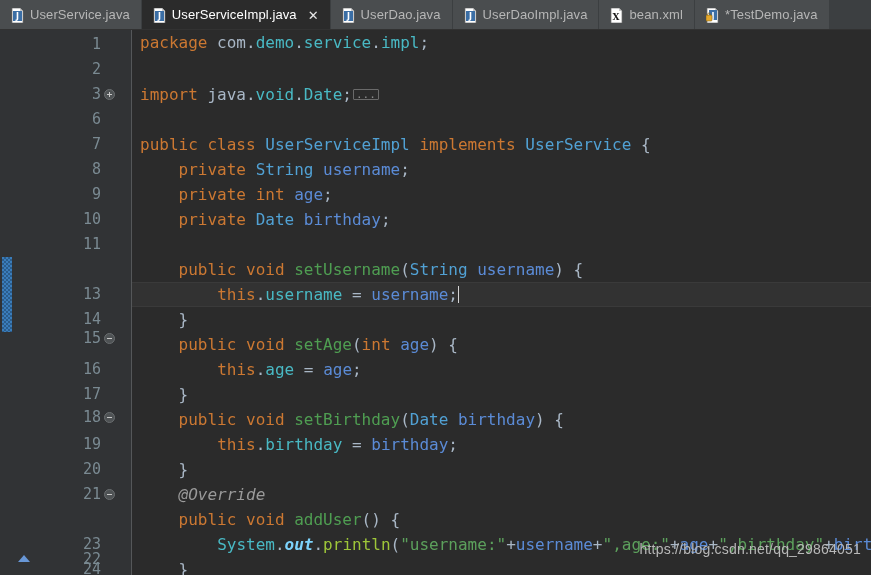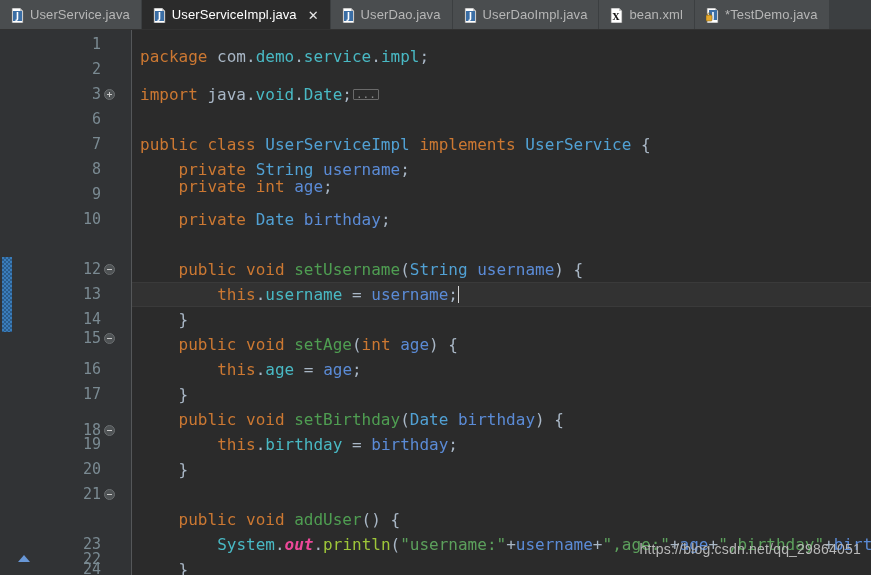--- a/index.html
+++ b/index.html
@@ -103,21 +103,21 @@
   }
   
   .kw{color:#cc7832;}
   .typ{color:#51a1d4;}
   .meth{color:#4f9e52;}
   .methcall{color:#9ec639;}
   .param{color:#5b8bd6;}
   .field{color:#49b9c4;}
   .str{color:#5ca05c;}
   .anno{color:#9a9a9a;font-style:italic;}
-  .sysbold{color:#ec4899;font-weight:bold;font-style:italic;}
+  .sysbold{color:#7dd3fc;font-weight:bold;font-style:italic;}
   .plain{color:#a9b7c6;}
   .cursor{
     display:inline-block;width:1px;height:17px;background:#d4d4d4;
     vertical-align:-3px;margin-left:0px;
   }
   .foldph{
     display:inline-block;border:1px solid #6a6a6a;color:#8a8a8a;
     font-size:11px;line-height:9px;padding:0 2px;margin-left:1px;
     vertical-align:2px;height:11px;box-sizing:border-box;border-radius:1px;
   }
@@ -236,41 +236,40 @@
         </div>
         <div class="lnrow" style="top: 127px;">
           <div class="lnum">8</div>
         </div>
         <div class="lnrow" style="top: 152px;">
           <div class="lnum">9</div>
         </div>
         <div class="lnrow" style="top: 177px;">
           <div class="lnum">10</div>
         </div>
-        <div class="lnrow" style="top: 227px;">
-          <div class="lnum">12</div>
-          <div class="foldmark"></div>
+        <div class="lnrow" style="top: 202px;">
+          <div class="lnum">11</div>
         </div>
         <div class="lnrow" style="top: 252px;">
           <div class="lnum">13</div>
         </div>
         <div class="lnrow" style="top: 277px;">
           <div class="lnum">14</div>
         </div>
         <div class="lnrow" style="top: 296px;">
           <div class="lnum">15</div>
           <div class="foldmark"></div>
         </div>
         <div class="lnrow" style="top: 327px;">
           <div class="lnum">16</div>
         </div>
         <div class="lnrow" style="top: 352px;">
           <div class="lnum">17</div>
         </div>
-        <div class="lnrow" style="top: 388px;">
+        <div class="lnrow" style="top: 375px;">
           <div class="lnum">18</div>
           <div class="foldmark"></div>
         </div>
         <div class="lnrow" style="top: 402px;">
           <div class="lnum">19</div>
         </div>
         <div class="lnrow" style="top: 427px;">
           <div class="lnum">20</div>
         </div>
         <div class="lnrow" style="top: 452px;">
@@ -283,39 +282,40 @@
         </div>
         <div class="lnrow" style="top: 502px;">
           <div class="lnum">23</div>
         </div>
         <div class="lnrow" style="top: 527px;">
           <div class="lnum">24</div>
         </div>
       </div>
 
     <div class="code" id="codearea">
-        <div class="cline" style="top: 14px;"><span class="kw">package</span><span class="plain"> </span><span class="plain">com</span><span class="plain">.</span><span class="field">demo</span><span class="plain">.</span><span class="field">service</span><span class="plain">.</span><span class="field">impl</span><span class="plain">;</span></div>
+        <div class="cline" style="top: 0;"><span class="kw">package</span><span class="plain"> </span><span class="plain">com</span><span class="plain">.</span><span class="field">demo</span><span class="plain">.</span><span class="field">service</span><span class="plain">.</span><span class="field">impl</span><span class="plain">;</span></div>
         <div class="cline" style="top: 27px;"></div>
         <div class="cline" style="top: 52px;"><span class="kw">import</span><span class="plain"> </span><span class="plain">java</span><span class="plain">.</span><span class="field">void</span><span class="plain">.</span><span class="field">Date</span><span class="plain">;</span><span class="foldph">...</span></div>
         <div class="cline" style="top: 77px;"></div>
         <div class="cline" style="top: 102px;"><span class="kw">public</span><span class="plain"> </span><span class="kw">class</span><span class="plain"> </span><span class="typ">UserServiceImpl</span><span class="plain"> </span><span class="kw">implements</span><span class="plain"> </span><span class="typ">UserService</span><span class="plain"> </span><span class="plain">{</span></div>
         <div class="cline" style="top: 127px;"><span class="plain"> </span><span class="plain"> </span><span class="plain"> </span><span class="plain"> </span><span class="kw">private</span><span class="plain"> </span><span class="typ">String</span><span class="plain"> </span><span class="param">username</span><span class="plain">;</span></div>
-        <div class="cline" style="top: 144px;"><span class="plain"> </span><span class="plain"> </span><span class="plain"> </span><span class="plain"> </span><span class="kw">private</span><span class="plain"> </span><span class="kw">int</span><span class="plain"> </span><span class="param">age</span><span class="plain">;</span></div>
+        <div class="cline" style="top: 152px;"><span class="plain"> </span><span class="plain"> </span><span class="plain"> </span><span class="plain"> </span><span class="kw">private</span><span class="plain"> </span><span class="kw">int</span><span class="plain"> </span><span class="param">age</span><span class="plain">;</span></div>
         <div class="cline" style="top: 177px;"><span class="plain"> </span><span class="plain"> </span><span class="plain"> </span><span class="plain"> </span><span class="kw">private</span><span class="plain"> </span><span class="typ">Date</span><span class="plain"> </span><span class="param">birthday</span><span class="plain">;</span></div>
         <div class="cline" style="top: 202px;"></div>
         <div class="cline" style="top: 227px;"><span class="plain"> </span><span class="plain"> </span><span class="plain"> </span><span class="plain"> </span><span class="kw">public</span><span class="plain"> </span><span class="kw">void</span><span class="plain"> </span><span class="meth">setUsername</span><span class="plain">(</span><span class="typ">String</span><span class="plain"> </span><span class="param">username</span><span class="plain">)</span><span class="plain"> </span><span class="plain">{</span></div>
         <div class="curline" style="top: 252px;"></div>
         <div class="cline" style="top: 252px;"><span class="plain"> </span><span class="plain"> </span><span class="plain"> </span><span class="plain"> </span><span class="plain"> </span><span class="plain"> </span><span class="plain"> </span><span class="plain"> </span><span class="kw">this</span><span class="plain">.</span><span class="field">username</span><span class="plain"> </span><span class="plain">=</span><span class="plain"> </span><span class="param">username</span><span class="plain">;</span><span class="cursor"></span></div>
         <div class="cline" style="top: 277px;"><span class="plain"> </span><span class="plain"> </span><span class="plain"> </span><span class="plain"> </span><span class="plain">}</span></div>
         <div class="cline" style="top: 302px;"><span class="plain"> </span><span class="plain"> </span><span class="plain"> </span><span class="plain"> </span><span class="kw">public</span><span class="plain"> </span><span class="kw">void</span><span class="plain"> </span><span class="meth">setAge</span><span class="plain">(</span><span class="kw">int</span><span class="plain"> </span><span class="param">age</span><span class="plain">)</span><span class="plain"> </span><span class="plain">{</span></div>
         <div class="cline" style="top: 327px;"><span class="plain"> </span><span class="plain"> </span><span class="plain"> </span><span class="plain"> </span><span class="plain"> </span><span class="plain"> </span><span class="plain"> </span><span class="plain"> </span><span class="kw">this</span><span class="plain">.</span><span class="field">age</span><span class="plain"> </span><span class="plain">=</span><span class="plain"> </span><span class="param">age</span><span class="plain">;</span></div>
         <div class="cline" style="top: 352px;"><span class="plain"> </span><span class="plain"> </span><span class="plain"> </span><span class="plain"> </span><span class="plain">}</span></div>
         <div class="cline" style="top: 377px;"><span class="plain"> </span><span class="plain"> </span><span class="plain"> </span><span class="plain"> </span><span class="kw">public</span><span class="plain"> </span><span class="kw">void</span><span class="plain"> </span><span class="meth">setBirthday</span><span class="plain">(</span><span class="typ">Date</span><span class="plain"> </span><span class="param">birthday</span><span class="plain">)</span><span class="plain"> </span><span class="plain">{</span></div>
         <div class="cline" style="top: 402px;"><span class="plain"> </span><span class="plain"> </span><span class="plain"> </span><span class="plain"> </span><span class="plain"> </span><span class="plain"> </span><span class="plain"> </span><span class="plain"> </span><span class="kw">this</span><span class="plain">.</span><span class="field">birthday</span><span class="plain"> </span><span class="plain">=</span><span class="plain"> </span><span class="param">birthday</span><span class="plain">;</span></div>
         <div class="cline" style="top: 427px;"><span class="plain"> </span><span class="plain"> </span><span class="plain"> </span><span class="plain"> </span><span class="plain">}</span></div>
+        <div class="cline" style="top: 452px;"><span class="plain"> </span><span class="plain"> </span><span class="plain"> </span><span class="plain"> </span><span class="anno">@Override</span></div>
         <div class="cline" style="top: 477px;"><span class="plain"> </span><span class="plain"> </span><span class="plain"> </span><span class="plain"> </span><span class="kw">public</span><span class="plain"> </span><span class="kw">void</span><span class="plain"> </span><span class="meth">addUser</span><span class="plain">(</span><span class="plain">)</span><span class="plain"> </span><span class="plain">{</span></div>
         <div class="cline" style="top: 502px;"><span class="plain"> </span><span class="plain"> </span><span class="plain"> </span><span class="plain"> </span><span class="plain"> </span><span class="plain"> </span><span class="plain"> </span><span class="plain"> </span><span class="field">System</span><span class="plain">.</span><span class="sysbold">out</span><span class="plain">.</span><span class="methcall">println</span><span class="plain">(</span><span class="str">"username:"</span><span class="plain">+</span><span class="param">username</span><span class="plain">+</span><span class="str">",age:"</span><span class="plain">+</span><span class="param">age</span><span class="plain">+</span><span class="str">",birthday"</span><span class="plain">+</span><span class="param">birthday</span></div>
         <div class="cline" style="top: 527px;"><span class="plain"> </span><span class="plain"> </span><span class="plain"> </span><span class="plain"> </span><span class="plain">}</span></div>
       </div>
 
     <div class="watermark">https://blog.csdn.net/qq_29864051</div>
   </div>
 
 </div>
 

